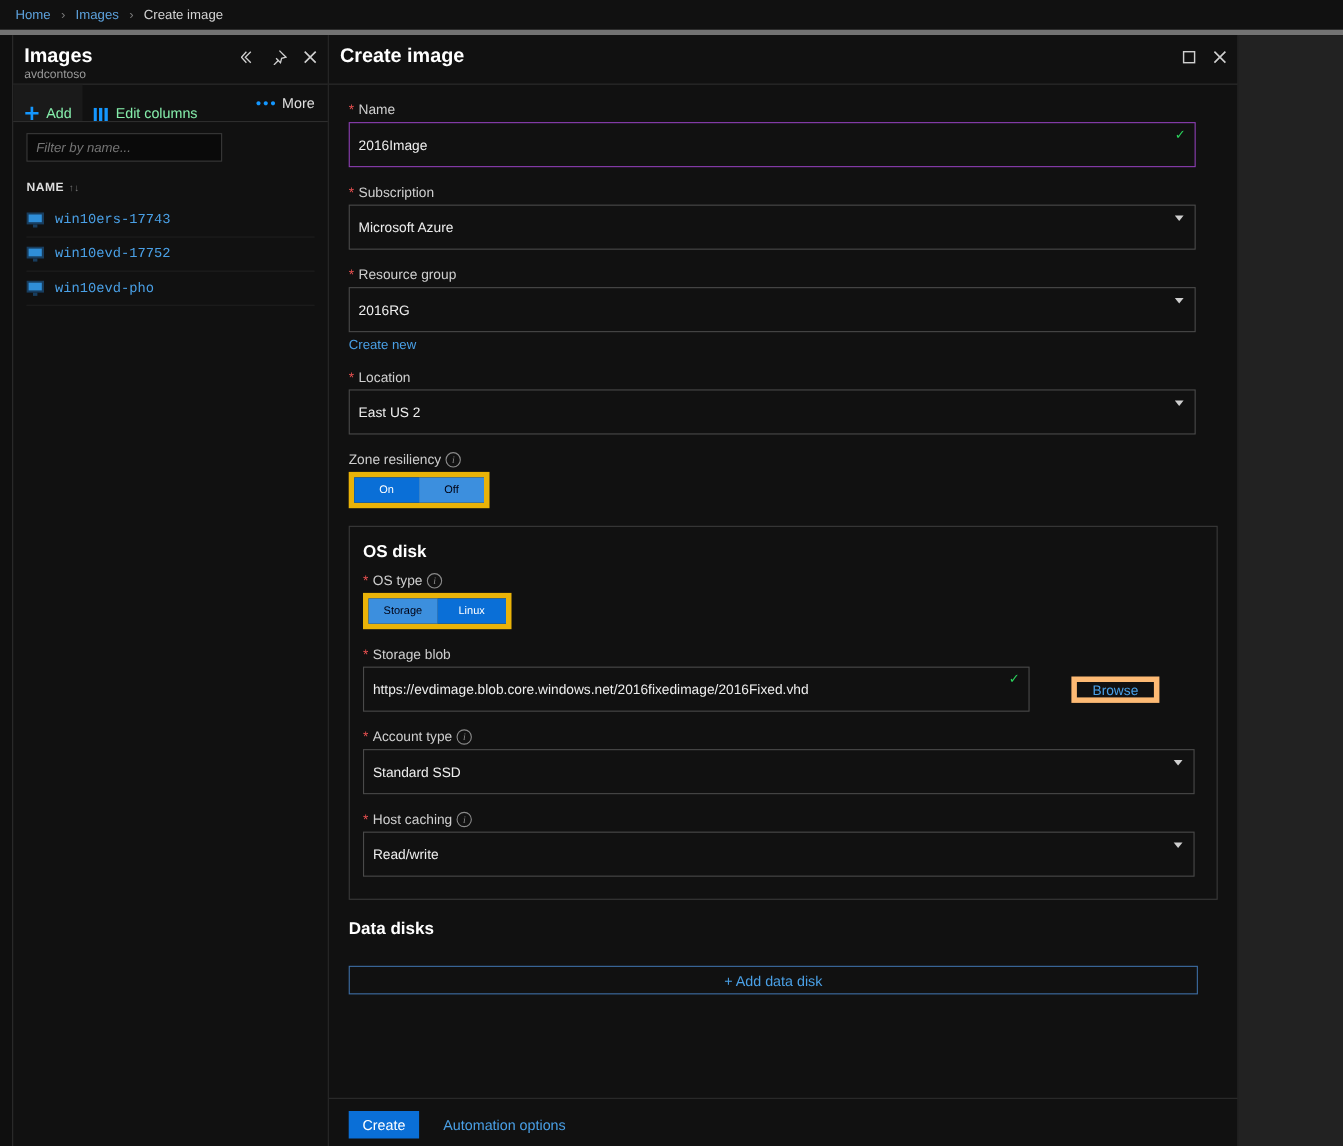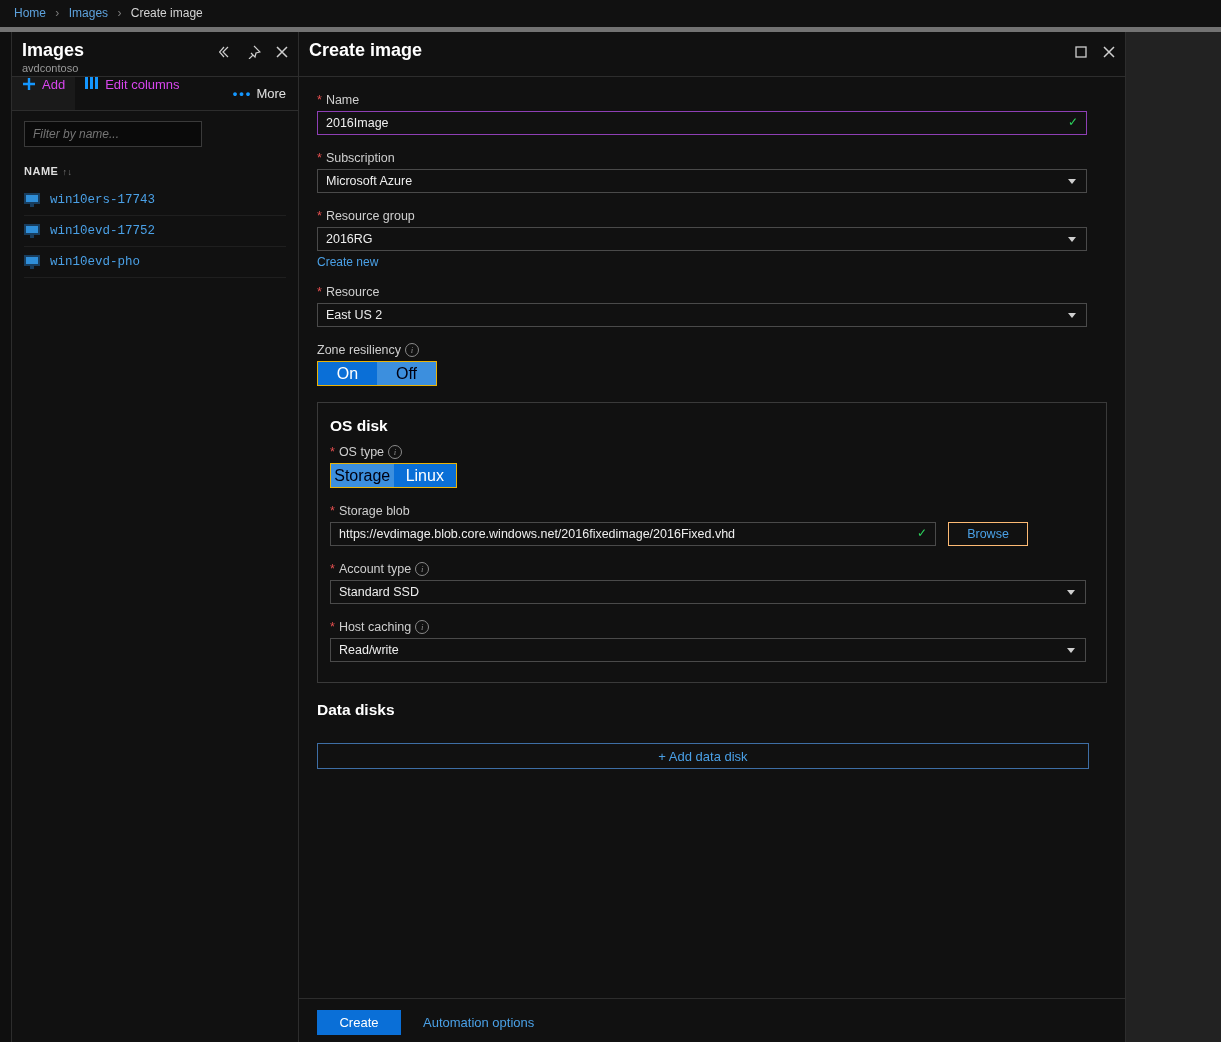--- a/index.html
+++ b/index.html
@@ -51,23 +51,23 @@
   .icon-btn { width: 20px; height: 20px; display:flex; align-items:center; justify-content:center; cursor:pointer; }
   .icon-btn svg { width: 14px; height: 14px; stroke: #cfcfcf; fill: none; }
   
   .toolbar {
     height: 33px; display: flex; align-items: stretch;
     border-bottom: 1px solid #2d2d2d;
     font-size: 13px; 
     position: relative;
   }
   .tb-btn {
-    display: flex; align-items: flex-start; gap: 6px;
+    display: flex; align-items: flex-end; gap: 6px;
     padding: 0 10px; cursor: pointer;
-    color: #d946ef;
+    color: #86efac;
   }
   .tb-btn.add { background: #1a1a1a; }
   .tb-btn.add svg { stroke:#1497ff; fill:#1497ff; }
   .tb-more { margin-left: auto; padding-right:12px; display:flex; align-items:center; gap:4px; color:#e0e0e0; cursor:pointer;}
   .dots { letter-spacing: 2px; color:#1497ff; font-weight:600;}
   
   .list-area { padding: 10px 12px; flex:1; overflow:auto; }
   .filter-input {
     background: #0a0a0a; border:1px solid #3a3a3a;
     height: 24px; width: 160px; color:#bbb; padding:0 8px;
@@ -84,59 +84,59 @@
   .form-group { margin-bottom: 16px; }
   .lbl { font-size:12.5px; color:#cfcfcf; display:flex; align-items:center; gap:4px; margin-bottom:4px;}
   .lbl .req { color:#e75050; }
   .info-icon {
     width:12px; height:12px; border-radius:50%; border:1px solid #8a8a8a;
     font-size:9px; color:#8a8a8a; display:inline-flex; align-items:center; justify-content:center;
     font-style: italic; font-family: Georgia, serif;
   }
   .inp, .sel {
     background:#111; border:1px solid #4a4a4a;
-    height:24px; width: 770px; color:#eee; padding:0 8px;
+    height:41px; width: 770px; color:#eee; padding:0 8px;
     font-size:12.5px; position:relative;
     box-sizing: border-box;
     display:flex; align-items:center;
   }
   .inp.valid { border-color:#8e3fb5; }
   .inp.valid::after, .inp.storage.valid::after {
     content: "✓"; color:#2bd15c; position:absolute; right:8px; top:3px; font-size:12px;
   }
   .sel { cursor:pointer; }
   .sel::after {
     content:""; position:absolute; right:10px; top:9px;
     border-left:4px solid transparent; border-right:4px solid transparent;
     border-top:5px solid #cfcfcf;
   }
   .create-new { font-size:12px; color:#4aa0e6; margin-top:4px; cursor:pointer; display:inline-block;}
-  .toggle-pair { display:flex; border:1px solid #eab308; width:118px; height:23px; font-size:16px;}
+  .toggle-pair { display:flex; border:5px solid #eab308; width:118px; height:23px; font-size:10px;}
   .toggle-pair div { flex:1; display:flex; align-items:center; justify-content:center; cursor:pointer; color:#ddd;}
   .toggle-pair div.active { background:#0a6fd7; color:#fff; }
   .toggle-pair div.inactive-on { background:#3c8fde; color:#001; } 
   .os-toggle { width:125px; }
   .section-hdr { font-size:15.5px; font-weight:700; color:#fff; margin: 4px 0 10px 0; }
   .os-box { border:1px solid #3a3a3a; padding: 10px 12px 14px 12px; margin-top: 2px;}
   .storage-row { display:flex; align-items:center; gap:12px; }
   .inp.storage { width: 606px; border-color:#4a4a4a; }
   .inp.storage.valid { border-color:#4a4a4a; }
-  .browse-btn { border:1px solid #fdba74; color:#4aa0e6; background:transparent; height:24px; width:80px; font-size:12.5px; cursor:pointer;}
+  .browse-btn { border:5px solid #fdba74; color:#4aa0e6; background:transparent; height:24px; width:80px; font-size:12.5px; cursor:pointer;margin-left:26px;}
   .sel.os-wide { width: 756px; }
   .add-data-disk {
     border:1px solid #3e6ea5; color:#4aa0e6;
     height:24px; width:770px; display:flex; align-items:center; justify-content:center;
     font-size:13px; cursor:pointer; gap:4px;
   }
   
   .form-footer {
     height:46px; border-top:1px solid #2d2d2d;
     display:flex; align-items:center; padding-left:18px; gap:22px;
   }
-  .create-btn { background:#0a6fd7; color:#fff; border:none; height:25px; width:84px; font-size:13px; cursor:pointer;}
+  .create-btn { background:#0a6fd7; color:#fff; border:none; height:25px; width:64px; font-size:13px; cursor:pointer;}
   .auto-link { color:#4aa0e6; font-size:13px; cursor:pointer; }
   
   .img-icon-bg { fill:#183d5e; }
   .img-icon-screen { fill:#2f8ed8; }
 </style>
 </head>
 <body>
 
 <div class="breadcrumb">
   <span class="crumb-link">Home</span>
@@ -267,21 +267,21 @@
             <span class="req">*</span>
             <span>Resource group</span>
           </div>
         <div class="sel">2016RG</div>
         <span class="create-new">Create new</span>
       </div>
 
       <div class="form-group">
         <div class="lbl">
             <span class="req">*</span>
-            <span>Resource</span>
+            <span>Location</span>
           </div>
         <div class="sel">East US 2</div>
       </div>
 
       <div class="form-group">
         <div class="lbl">
             <span>Zone resiliency</span>
             <span class="info-icon">i</span>
           </div>
         <div class="toggle-pair">

